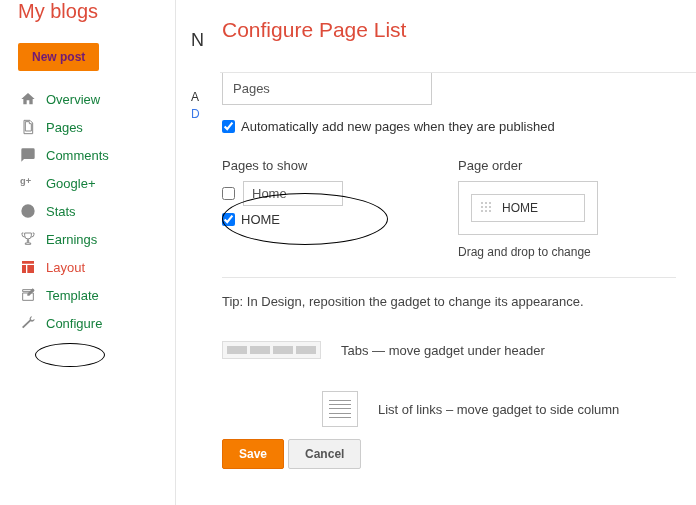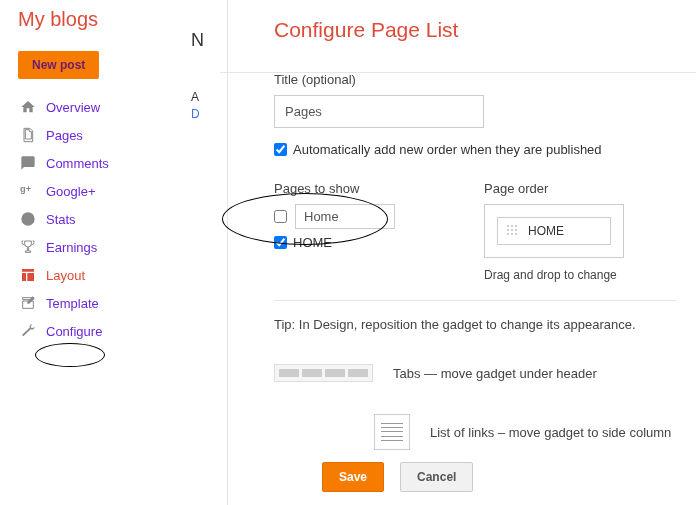--- a/index.html
+++ b/index.html
@@ -1,22 +1,22 @@
 <!DOCTYPE html>
 <html><head>
   <meta charset="utf-8">
   <style>
     * { margin: 0; padding: 0; box-sizing: border-box; }
     body { font-family: Arial, sans-serif; font-size: 13px; color: #333; background: #fff; width: 696px; height: 505px; overflow: hidden; position: relative; }
     .container { display: flex; height: 100%; }
-    .sidebar { width: 228px; padding: 8px 0 0 18px; border-right: 1px solid #e5e5e5; }
+    .sidebar { width: 176px; padding: 0 0 0 18px; border-right: 1px solid #e5e5e5; }
     .my-blogs { color: #dd4b39; font-size: 20px; font-weight: normal; margin-bottom: 20px; }
     .new-post-btn { background: #f57c00; color: #701a75; border: none; padding: 7px 14px; font-size: 12px; font-weight: bold; border-radius: 2px; cursor: pointer; margin-bottom: 14px; }
     .nav { list-style: none; }
-    .nav-item { display: flex; align-items: center; padding: 6px 0; cursor: pointer; color: #6d28d9; font-size: 13px; }
+    .nav-item { display: flex; align-items: center; padding: 6px 0; cursor: pointer; color: #15803d; font-size: 13px; }
     .nav-item.active { color: #dd4b39; }
     .nav-icon { width: 20px; height: 16px; margin-right: 8px; fill: #888; display: inline-flex; align-items: center; justify-content: center; }
     .nav-item.active .nav-icon { fill: #dd4b39; }
     .main { flex: 1; padding: 18px 20px 16px 46px; position: relative; }
     .page-title { color: #dd4b39; font-size: 21px; font-weight: normal; margin-bottom: 30px; }
     .hr-top { border: none; border-top: 1px solid #e5e5e5; position: absolute; left: 220px; right: 0; top: 72px; }
     .field-label { font-size: 13px; color: #444; margin-bottom: 8px; display: block; }
     .title-input { width: 210px; padding: 8px 10px; border: 1px solid #ccc; font-size: 13px; color: #555; margin-bottom: 14px; }
     .auto-row { display: flex; align-items: center; margin-bottom: 20px; }
     .auto-row input { margin-right: 6px; }
@@ -29,21 +29,21 @@
     .order-item { border: 1px solid #ccc; padding: 6px 8px; display: flex; align-items: center; font-size: 12px; color: #333; }
     .drag-handle { width: 14px; height: 14px; margin-right: 8px; display: inline-block; }
     .drag-text { font-size: 12px; color: #444; }
     .hr-mid { border: none; border-top: 1px solid #e5e5e5; margin: 0 0 16px 0; }
     .tip { font-size: 13px; color: #444; margin-bottom: 12px; }
     .tip-row { display: flex; align-items: center; margin-bottom: 10px; font-size: 13px; color: #444; margin-top: 32px; }
     .tabs-vis { display: flex; gap: 3px; border: 1px solid #ddd; padding: 4px; background: #f5f5f5; margin-right: 20px; }
     .tabs-vis span { width: 20px; height: 8px; background: #ccc; display: inline-block; }
     .list-vis { border: 1px solid #ccc; width: 36px; height: 36px; padding: 6px; margin-right: 20px; margin-left: 100px; display: flex; flex-direction: column; justify-content: space-around; }
     .list-vis span { height: 1px; background: #999; display: block; }
-    .actions { margin-top: 12px; display: flex; gap: 16px; margin-left: 48px; }
+    .actions { margin-top: 12px; display: flex; gap: 4px; }
     .btn { padding: 7px 16px; border: 1px solid #ccc; background: #f1f1f1; font-size: 12px; font-weight: bold; color: #555; cursor: pointer; border-radius: 2px; }
     .btn-primary { background: #f57c00; color: #fff; border: 1px solid #e56c00; }
     .ellipse { position: absolute; border: 1px solid #000; border-radius: 50%; pointer-events: none; }
     .ellipse1 { left: 222px; top: 193px; width: 166px; height: 52px; }
     .ellipse2 { left: 35px; top: 343px; width: 70px; height: 24px; }
     .clip-letter { position: absolute; left: 191px; top: 30px; font-size: 18px; color: #333; }
     .clip-a { position: absolute; left: 191px; top: 90px; font-size: 12px; color: #333; }
     .clip-d { position: absolute; left: 191px; top: 107px; font-size: 12px; color: #3b78e7; }
   </style>
 </head>
@@ -126,26 +126,25 @@
             </svg>
           </span>
           <span>Configure</span>
         </li>
     </ul>
   </div>
 
   <div class="main">
     <h2 class="page-title">Configure Page List</h2>
 
-    <label class="field-label">Title (optional)</label>
     <input class="title-input" value="Pages" style="">
 
     <div class="auto-row">
       <input type="checkbox" checked="" style="">
-      <span>Automatically add new order when they are published</span>
+      <span>Automatically add new pages when they are published</span>
     </div>
 
     <div class="two-col">
       <div class="col">
         <div class="field-label">Pages to show</div>
         <div class="check-row">
           <input type="checkbox" style="">
           <input class="checkbox-input-box" value="Home" style="">
         </div>
         <div class="check-row">

